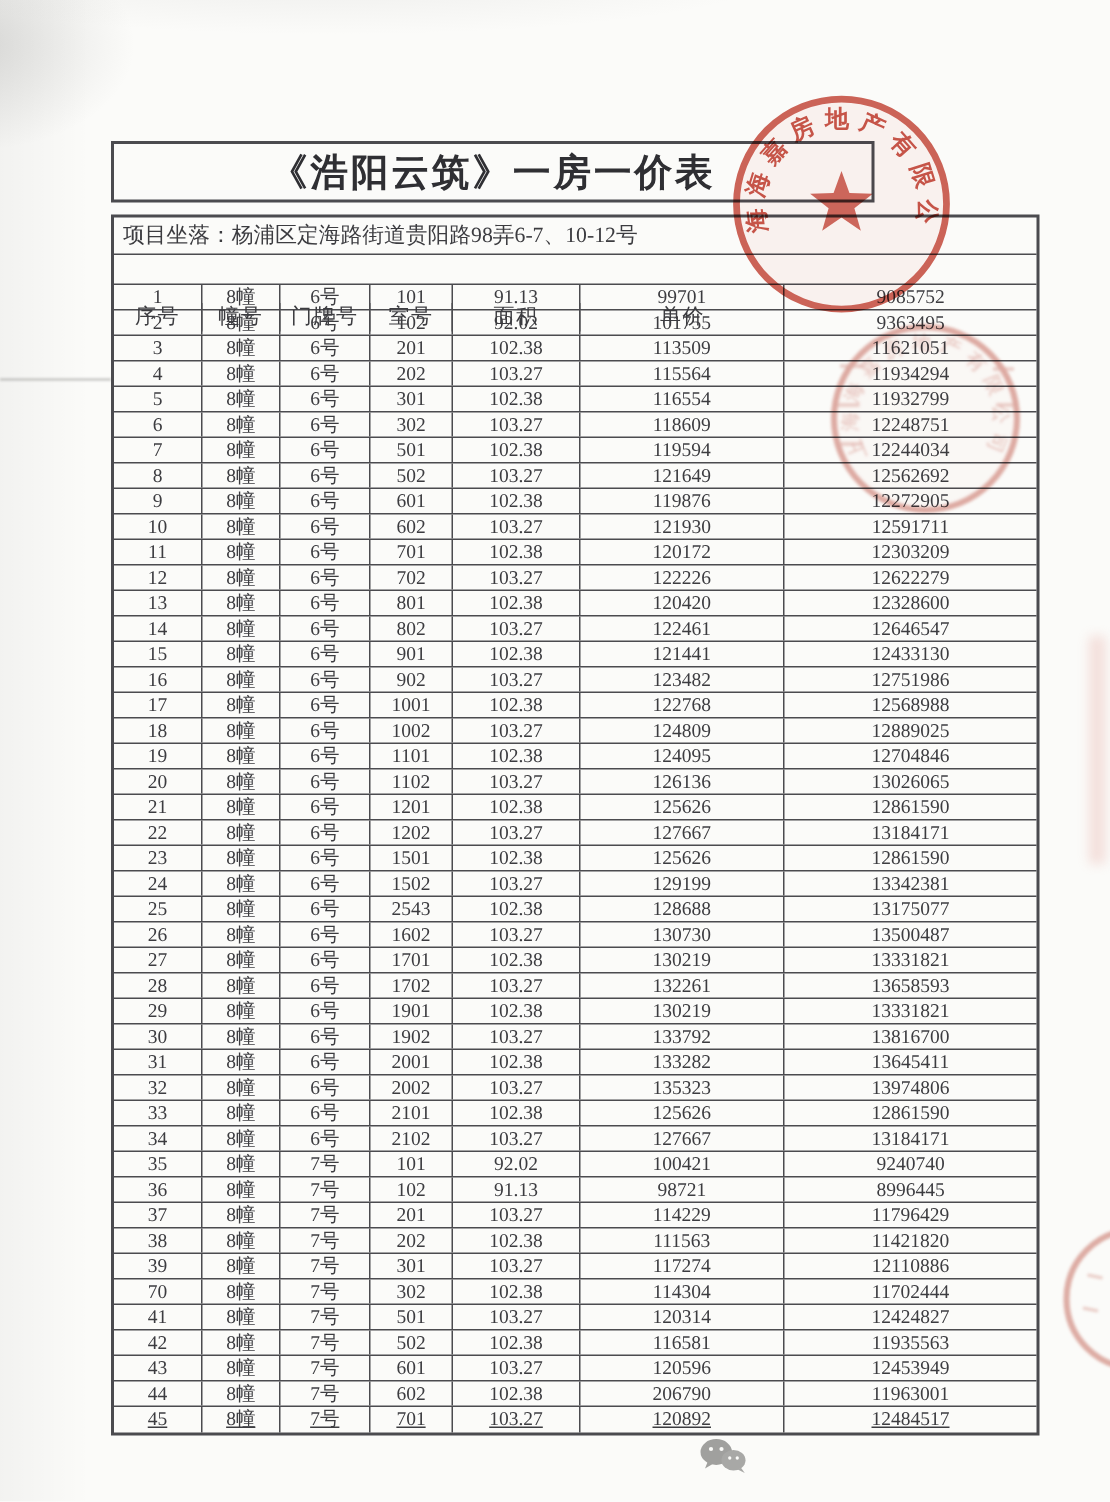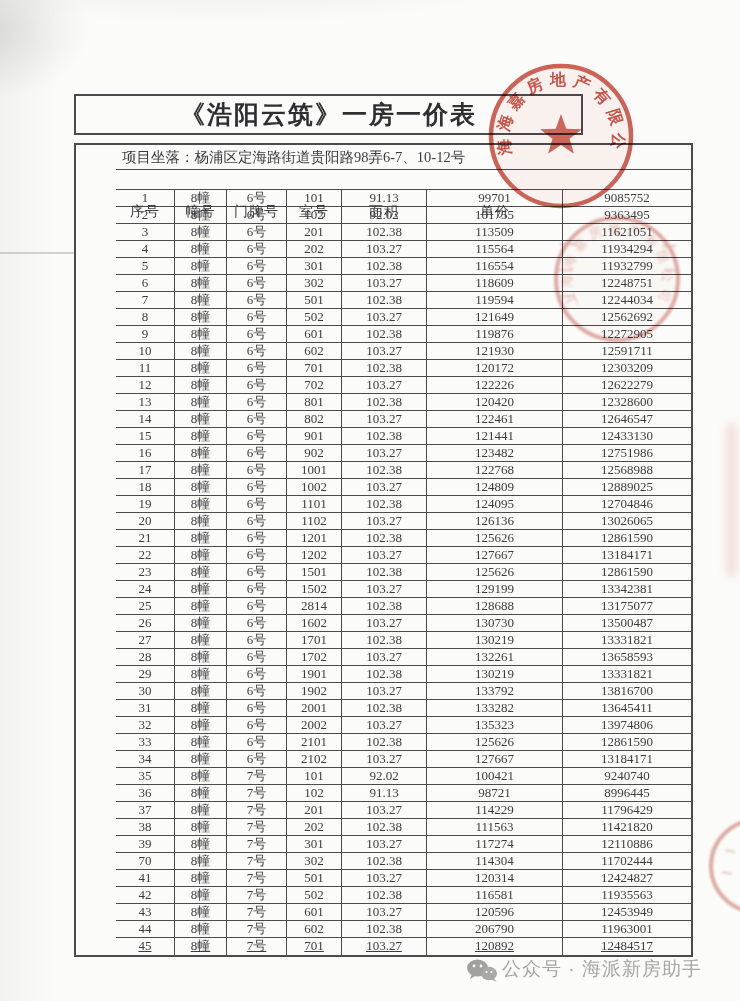--- a/index.html
+++ b/index.html
@@ -22,21 +22,21 @@
       #fbfbf9;
   }
   .fold-line{position:absolute;left:0;top:252px;width:74px;height:2px;
     background:rgba(160,160,158,0.45);filter:blur(0.7px);}
   
   .title-box{position:absolute;left:74px;top:94px;width:509px;height:41px;
     border:2px solid var(--line);display:flex;align-items:center;justify-content:center;}
   .title-text{font-size:25px;font-weight:bold;color:#2f2f33;letter-spacing:2px;}
   
   .main-box{position:absolute;left:74px;top:143px;width:619px;border:2px solid var(--line);
-    background:transparent;color:var(--txt);padding-left:40px;}
+    background:transparent;color:var(--txt);}
   .loc-row{height:25px;line-height:24px;border-bottom:1px solid var(--line);
     padding-left:6px;font-size:14.5px;text-align:left;white-space:nowrap;}
   .grid7{display:grid;grid-template-columns:59px 52px 60px 55px 85px 136px 1fr;}
   .header-row{height:20px;line-height:19px;border-bottom:1px solid var(--line);font-size:14px;}
   .hcell{border-right:1px solid var(--line);text-align:center;letter-spacing:1px;margin-top:32px;}
   .hcell:last-child{border-right:none;}
   .trow{height:17px;line-height:16.5px;border-bottom:1px solid var(--line);font-size:13px;}
   .trow:last-child{border-bottom:none;text-decoration:underline;}
   .tcell{border-right:1px solid var(--line);text-align:center;overflow:hidden;white-space:nowrap;}
   .tcell:last-child{border-right:none;}
@@ -286,21 +286,21 @@
           <div class="tcell">6号</div>
           <div class="tcell">1502</div>
           <div class="tcell">103.27</div>
           <div class="tcell">129199</div>
           <div class="tcell">13342381</div>
         </div>
         <div class="trow grid7">
           <div class="tcell">25</div>
           <div class="tcell">8幢</div>
           <div class="tcell">6号</div>
-          <div class="tcell">2814</div>
+          <div class="tcell">2543</div>
           <div class="tcell">102.38</div>
           <div class="tcell">128688</div>
           <div class="tcell">13175077</div>
         </div>
         <div class="trow grid7">
           <div class="tcell">26</div>
           <div class="tcell">8幢</div>
           <div class="tcell">6号</div>
           <div class="tcell">1602</div>
           <div class="tcell">103.27</div>
@@ -521,15 +521,14 @@
   <svg class="wechat-icon" viewBox="0 0 32 23">
     <ellipse cx="11.5" cy="9" rx="10.5" ry="8.6" fill="#a0a09e"></ellipse>
     <polygon points="6,15 4,20 10,16.5" fill="#a0a09e"></polygon>
     <circle cx="8" cy="7" r="1.4" fill="#fbfbf9"></circle>
     <circle cx="15" cy="7" r="1.4" fill="#fbfbf9"></circle>
     <ellipse cx="23" cy="14.5" rx="8" ry="6.8" fill="#a8a8a6"></ellipse>
     <polygon points="28,19.5 30.5,23 25.5,20.5" fill="#a8a8a6"></polygon>
     <circle cx="20.5" cy="13" r="1.1" fill="#fbfbf9"></circle>
     <circle cx="25.5" cy="13" r="1.1" fill="#fbfbf9"></circle>
   </svg>
-  <div class="wechat-line">公众号 · 海派新房助手</div>
 
 </div>
 
 </body></html>

